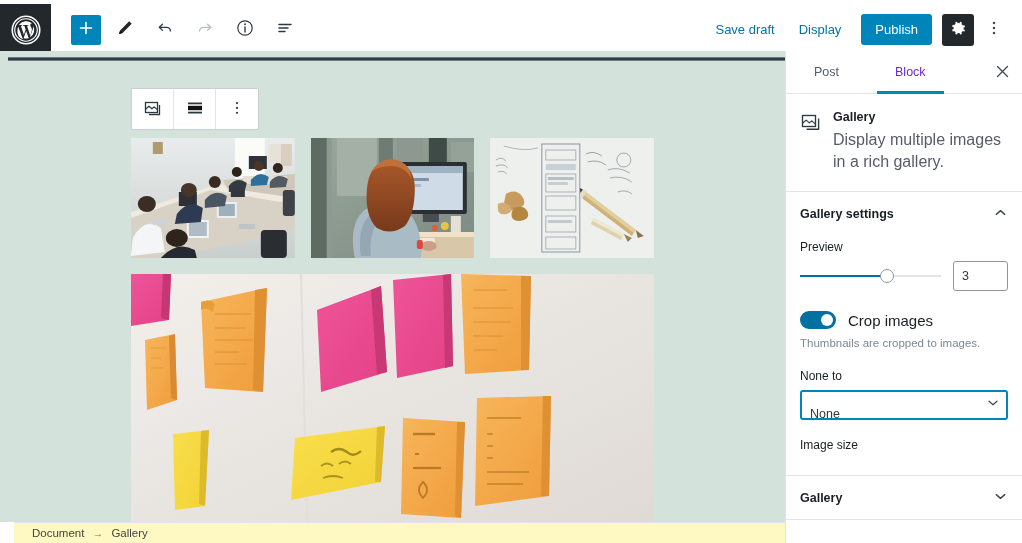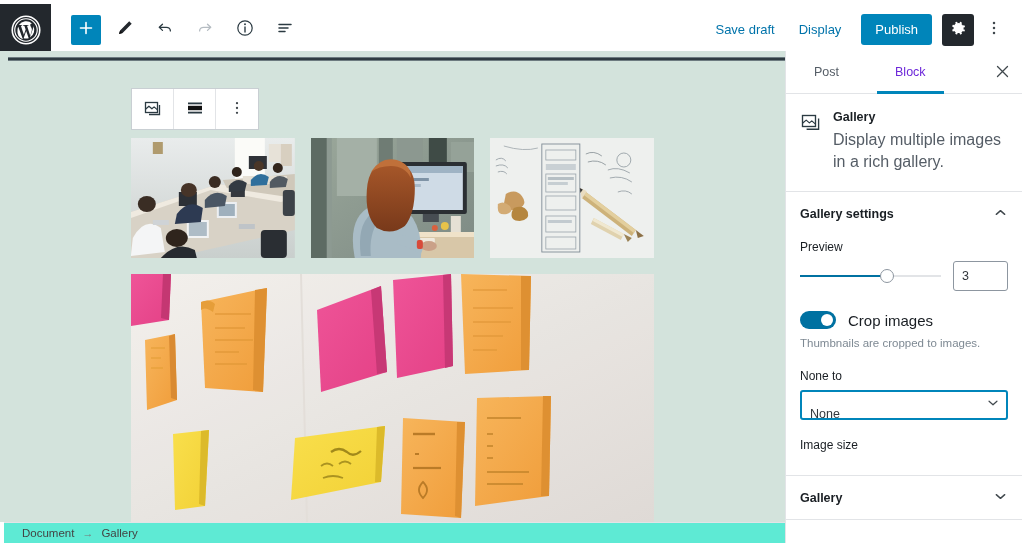--- a/index.html
+++ b/index.html
@@ -152,23 +152,23 @@
     width: 523px;
     height: 248px;
     overflow: hidden;
     position: relative;
   }
   .gal-cell svg, .gal-big svg { display: block; width: 100%; height: 100%; }
 
   
   .breadcrumb-bar {
     position: absolute;
-    left: 4px; top: 522px;
+    left: 14px; top: 522px;
     width: 785px; height: 21px;
-    background: #5eead4;
+    background: #fef9c3;
     border-top: 1px solid #e2e4e7;
     display: flex; align-items: center;
     padding-left: 18px;
     gap: 8px;
     font-size: 11.5px;
     color: #444;
   }
   .bc-item { cursor: pointer; }
   .bc-sep { color: #777; font-size: 11px; }
 

